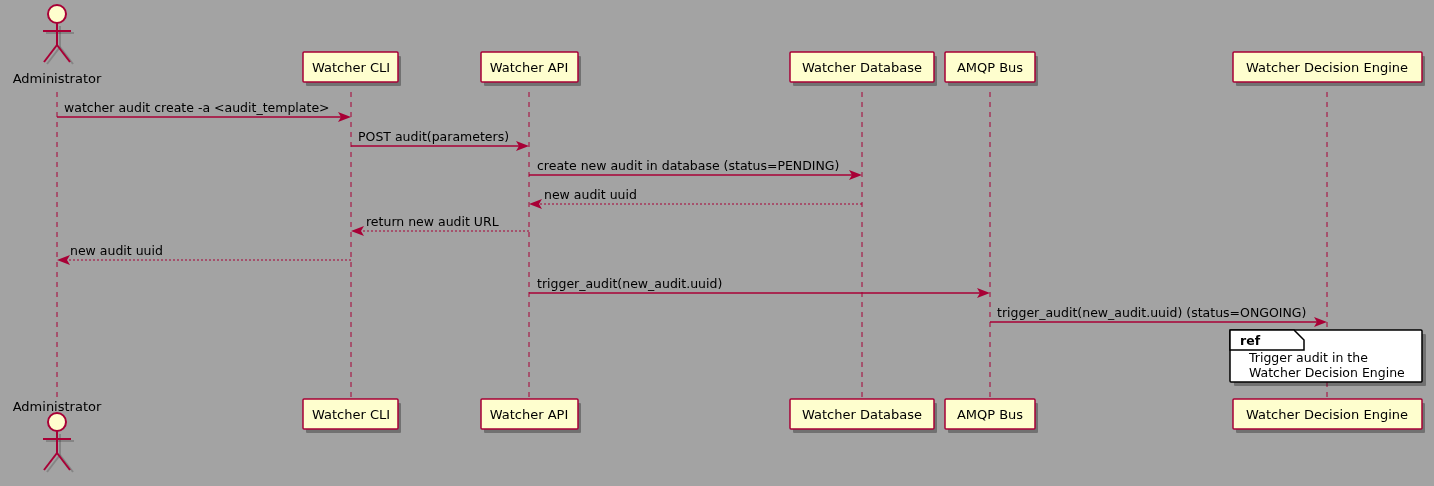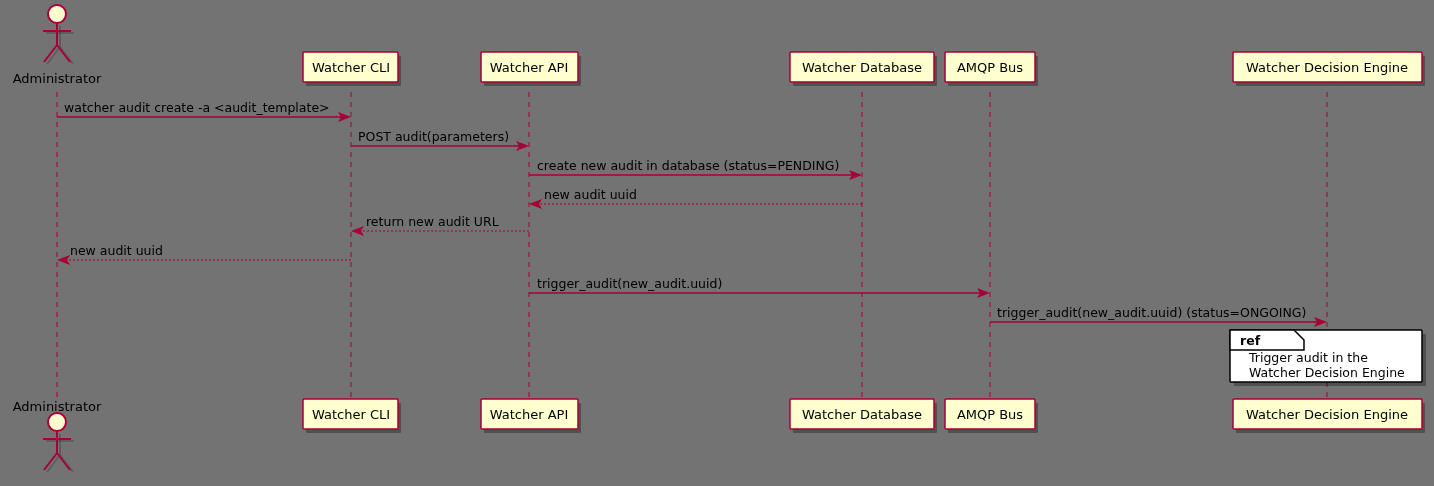--- a/index.html
+++ b/index.html
@@ -8,21 +8,21 @@
     background: #FFFFFF;
   }
   body {
     font-family: "DejaVu Sans", sans-serif;
   }
   #diagram-root {
     position: relative;
     width: 1434px;
     height: 486px;
     overflow: hidden;
-    background: #737373;
+    background: #a3a3a3;
   }
   svg#sequence-canvas {
     position: absolute;
     left: 0;
     top: 0;
     width: 1434px;
     height: 486px;
   }
   .participant-box-rect {
     fill: #FEFECE;

